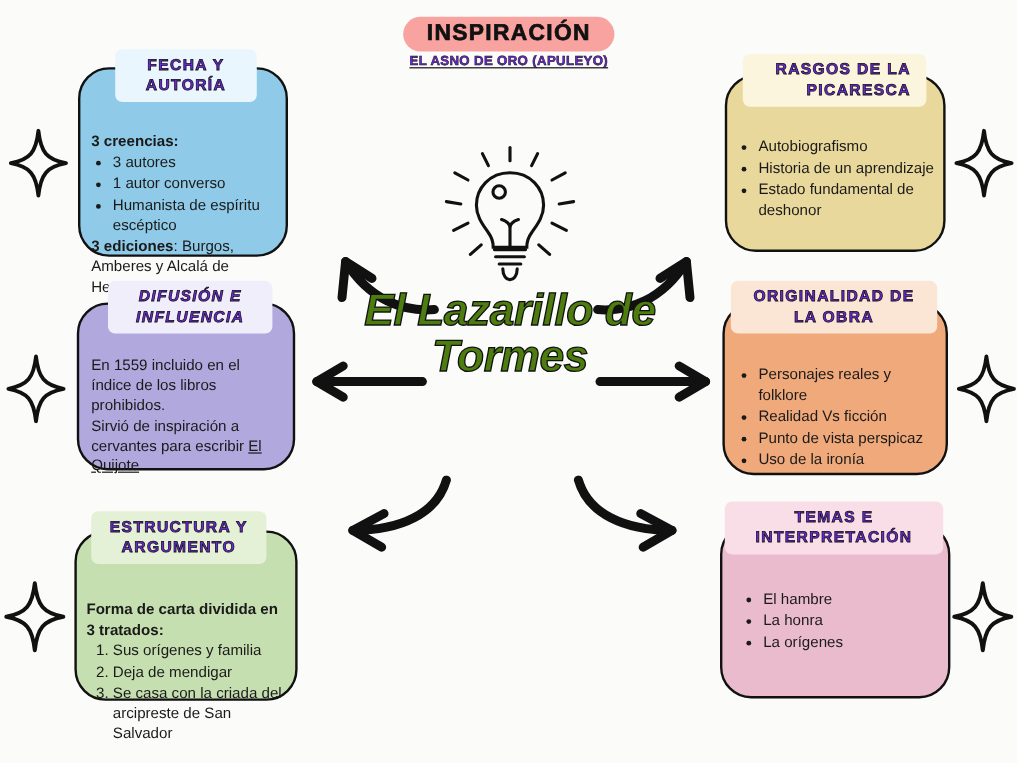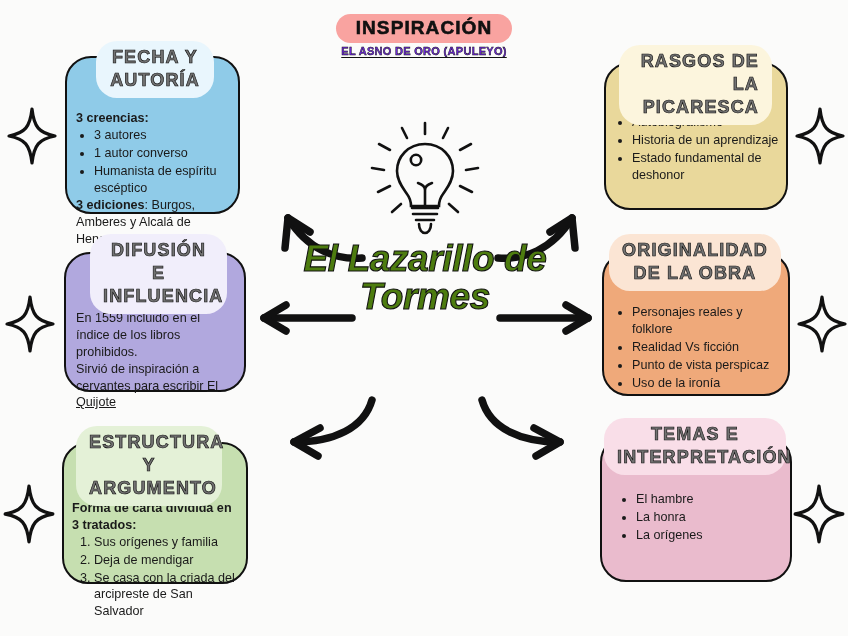--- a/index.html
+++ b/index.html
@@ -75,28 +75,28 @@
   .card {
     position: absolute;
     box-sizing: border-box;
     border: 2.6px solid #111;
     border-radius: 26px;
     z-index: 2;
   }
   .badge {
     position: absolute;
     box-sizing: border-box;
-    border-radius: 21px;
+    border-radius: 6px;
     padding: 5px 13px 6px 13px;
     text-align: center;
     font-weight: bold;
-    font-size: 18px;
+    font-size: 13px;
     line-height: 1.28;
     letter-spacing: 1.15px;
-    color: #737373;
+    color: #6d28d9;
     -webkit-text-stroke: 0.65px #111;
     z-index: 5;
   }
   .body {
     position: absolute;
     box-sizing: border-box;
     font-size: 12.6px;
     line-height: 1.34;
     color: #1a1a1a;
     z-index: 3;
@@ -112,41 +112,41 @@
   .body b { font-weight: bold; }
   .body u { text-decoration: underline; }
 
   
   #card-fecha        { left: 65px;  top: 56px;  width: 175px; height: 158px; background: #8fcbe8; }
   #badge-fecha       { left: 96px;  top: 41px;  width: 118px; }
   #body-fecha        { left: 76px;  top: 86px;  width: 158px; }
 
   #card-difusion     { left: 64px;  top: 252px; width: 182px; height: 140px; background: #b1a8de; }
   #badge-difusion    { left: 90px;  top: 234px; width: 137px; }
-  #body-difusion     { left: 76px;  top: 286px; width: 160px; }
+  #body-difusion     { left: 76px;  top: 272px; width: 160px; }
 
   #card-estructura   { left: 62px;  top: 442px; width: 186px; height: 142px; background: #c6dfb0; }
   #badge-estructura  { left: 76px;  top: 426px; width: 146px; }
   #body-estructura   { left: 72px;  top: 476px; width: 170px; }
 
   #card-rasgos       { left: 604px; top: 62px;  width: 184px; height: 148px; background: #e9d89b; }
   #badge-rasgos      { left: 619px; top: 45px;  width: 153px; }
   #body-rasgos       { left: 614px; top: 90px;  width: 168px; }
 
   #card-originalidad { left: 602px; top: 252px; width: 188px; height: 144px; background: #efa97a; }
   #badge-originalidad{ left: 609px; top: 234px; width: 172px; }
   #body-originalidad { left: 614px; top: 280px; width: 170px; }
 
   #card-temas        { left: 600px; top: 436px; width: 192px; height: 146px; background: #eabbcd; }
   #badge-temas       { left: 604px; top: 418px; width: 182px; }
   #body-temas        { left: 618px; top: 467px; width: 168px; }
 
   
   .tint-blue   { background: #e9f6fd; }
-  .tint-purple { background: #f1eefb; }
+  .tint-purple { background: #f1eefb; font-style: italic; }
   .tint-green  { background: #e4f1d7; }
   .tint-cream  { background: #fcf5dd; text-align: right; }
   .tint-peach  { background: #fbe5d4; }
   .tint-pink   { background: #f9dee8; }
 
   
   .sparkle { position: absolute; z-index: 1; }
   .arrow   { position: absolute; z-index: 3; }
 </style>
 </head>

